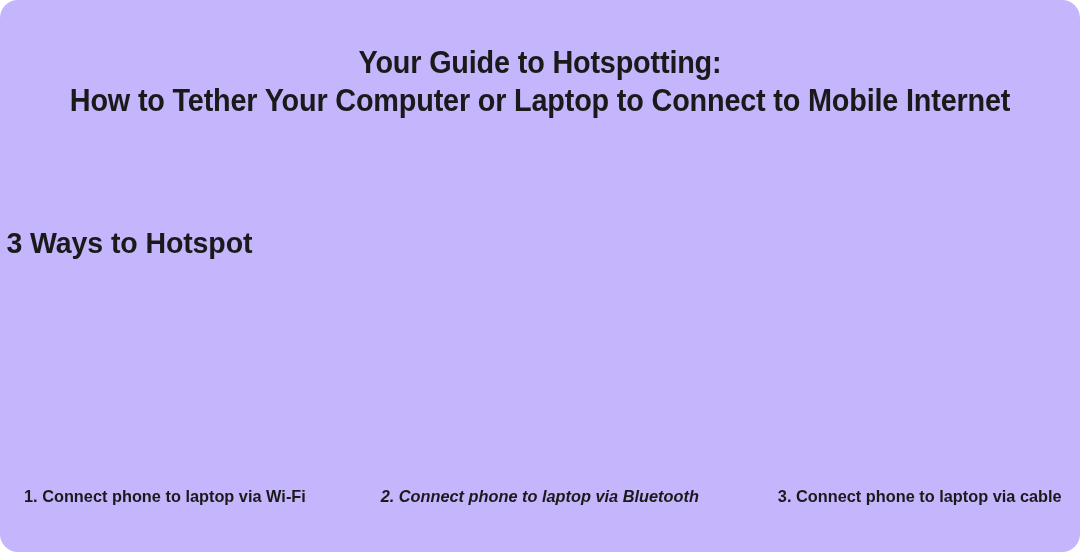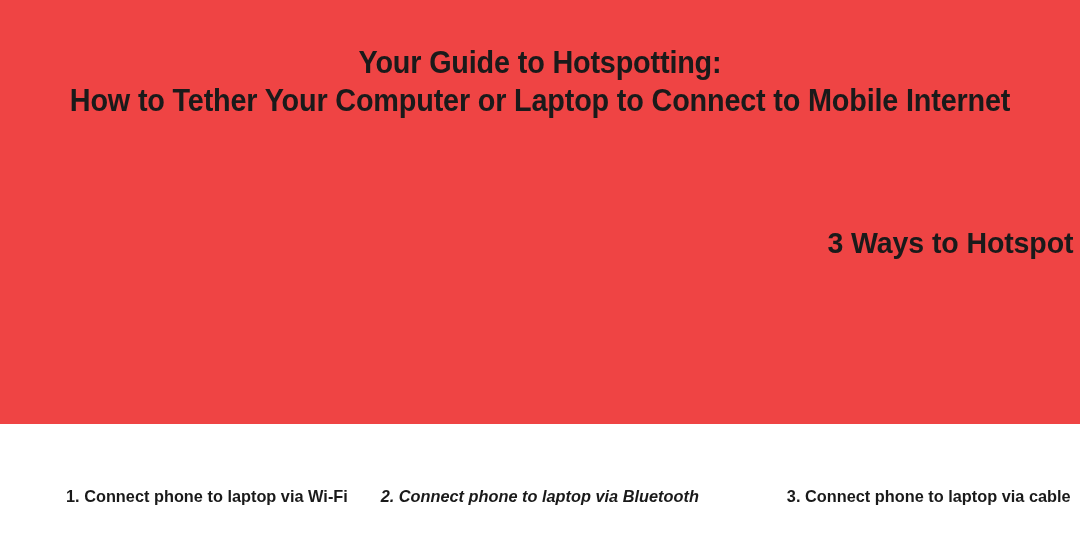--- a/index.html
+++ b/index.html
@@ -13,23 +13,24 @@
     height: 552px;
     overflow: hidden;
     font-family: "Liberation Sans", sans-serif;
     color: #1a1a1a;
     -webkit-font-smoothing: antialiased;
   }
 
   .page {
     position: relative;
     width: 1080px;
-    height: 424px;
-    background: #ef4444;
+    height: 552px;
+    background: #c4b5fd;
     box-sizing: border-box;
+    border-radius: 18px;
   }
 
   
   .title-block {
     position: absolute;
     left: 0;
     top: 44px;
     width: 1080px;
     text-align: center;
   }
@@ -48,21 +49,21 @@
   .title-line-2 {
     font-size: 31px;
   }
 
   
   .section-heading {
     position: absolute;
     left: 0;
     top: 224px;
     width: 1080px;
-    text-align: right;
+    text-align: left;
   }
   .section-heading-text {
     display: inline-block;
     font-family: "Liberation Sans", sans-serif;
     font-weight: bold;
     font-size: 30px;
     line-height: 38px;
     letter-spacing: -0.1px;
     color: #1a1a1a;
     transform: scaleX(0.95);
@@ -102,30 +103,30 @@
     width: 360px;
     box-sizing: border-box;
     font-family: "Liberation Sans", sans-serif;
     font-weight: bold;
     font-size: 17px;
     line-height: 22px;
     color: #1a1a1a;
     white-space: nowrap;
   }
   .caption-cell-1 {
-    text-align: right;
-    padding-left: 14px;
+    text-align: left;
+    padding-left: 24px;
   }
   .caption-cell-2 {
     text-align: center;
     font-style: italic;
   }
   .caption-cell-3 {
     text-align: right;
-    padding-right: 9px;
+    padding-right: 18px;
   }
   .caption-text {
     display: inline-block;
     transform: scaleX(0.96);
     transform-origin: left center;
   }
   .caption-cell-2 .caption-text { transform-origin: center center; }
   .caption-cell-3 .caption-text { transform-origin: right center; }
 </style>
 </head>

